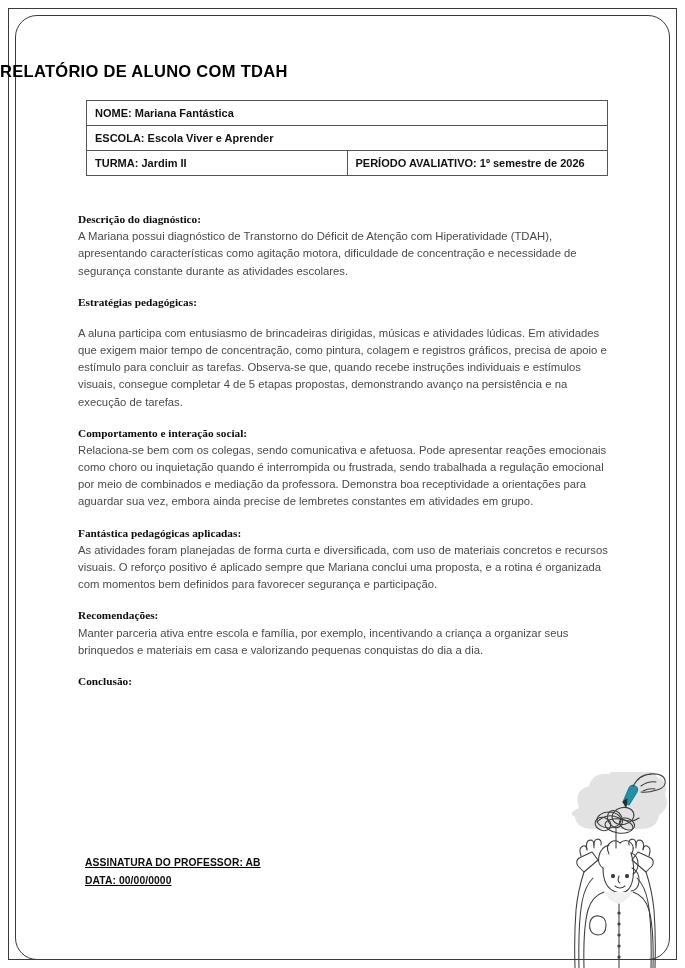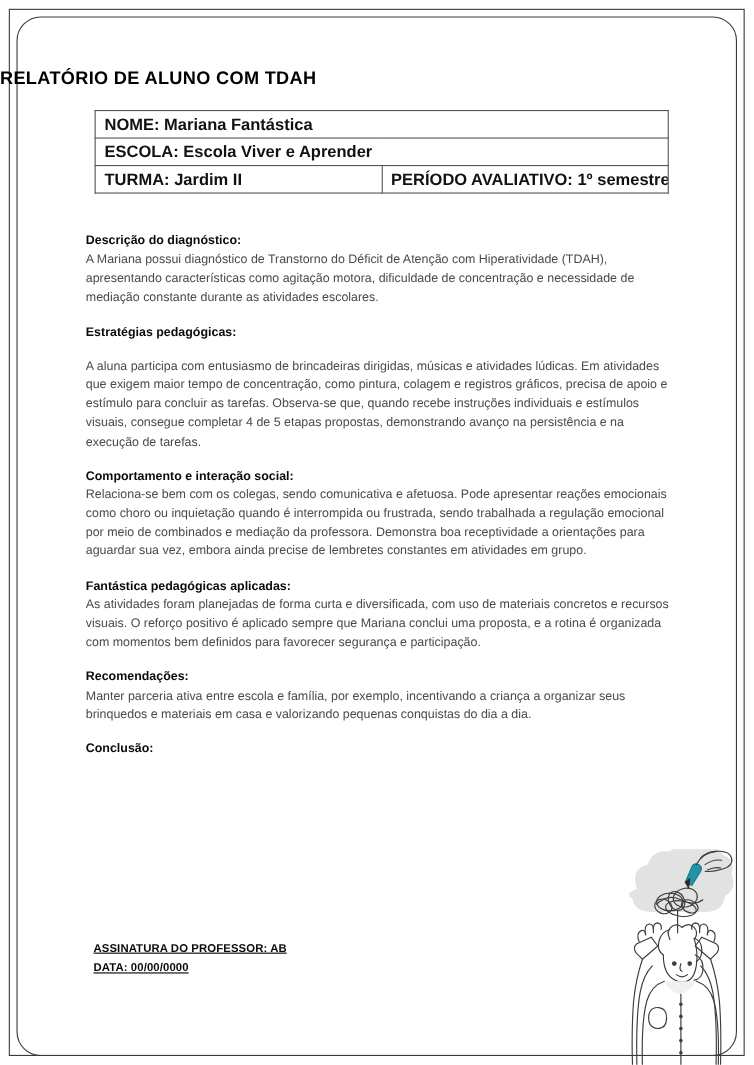--- a/index.html
+++ b/index.html
@@ -67,21 +67,21 @@
     left: 86px;
     top: 100px;
     width: 522px;
     border-collapse: collapse;
     table-layout: fixed;
   }
   .info-table td {
     border: 1.3px solid #555555;
     height: 25px;
     padding: 2px 8px;
-    font-size: 15px;
+    font-size: 11px;
     font-weight: bold;
     color: #111111;
     vertical-align: middle;
     white-space: nowrap;
     overflow: hidden;
   }
   .info-table td .lbl { font-weight: bold; }
   .info-table td .val { font-weight: bold; }
   .col-narrow { width: 204px; }
 
@@ -94,20 +94,21 @@
   }
 
   .section { margin-bottom: 15px; }
 
   .section-heading {
     font-size: 11.3px;
     font-weight: bold;
     color: #0b0b0b;
     line-height: 1.35;
     margin-bottom: 1px;
+    font-family: Liberation Serif, serif;
   }
 
   .section-body {
     font-size: 11.3px;
     font-weight: normal;
     color: #4a4a4a;
     line-height: 1.52;
     text-align: left;
   }
 
@@ -171,21 +172,21 @@
           <span class="val">1º semestre de 2026</span>
         </td>
       </tr>
     </tbody>
   </table>
 
   <div class="sections">
 
     <div class="section">
       <div class="section-heading">Descrição do diagnóstico:</div>
-      <div class="section-body">A Mariana possui diagnóstico de Transtorno do Déficit de Atenção com Hiperatividade (TDAH), apresentando características como agitação motora, dificuldade de concentração e necessidade de mediação constante durante as atividades escolares.</div>
+      <div class="section-body">A Mariana possui diagnóstico de Transtorno do Déficit de Atenção com Hiperatividade (TDAH), apresentando características como agitação motora, dificuldade de concentração e necessidade de segurança constante durante as atividades escolares.</div>
     </div>
 
     <div class="section">
       <div class="section-heading">Estratégias pedagógicas:</div>
     </div>
 
     <div class="section">
       <div class="section-body">A aluna participa com entusiasmo de brincadeiras dirigidas, músicas e atividades lúdicas. Em atividades que exigem maior tempo de concentração, como pintura, colagem e registros gráficos, precisa de apoio e estímulo para concluir as tarefas. Observa-se que, quando recebe instruções individuais e estímulos visuais, consegue completar 4 de 5 etapas propostas, demonstrando avanço na persistência e na execução de tarefas.</div>
     </div>
 

